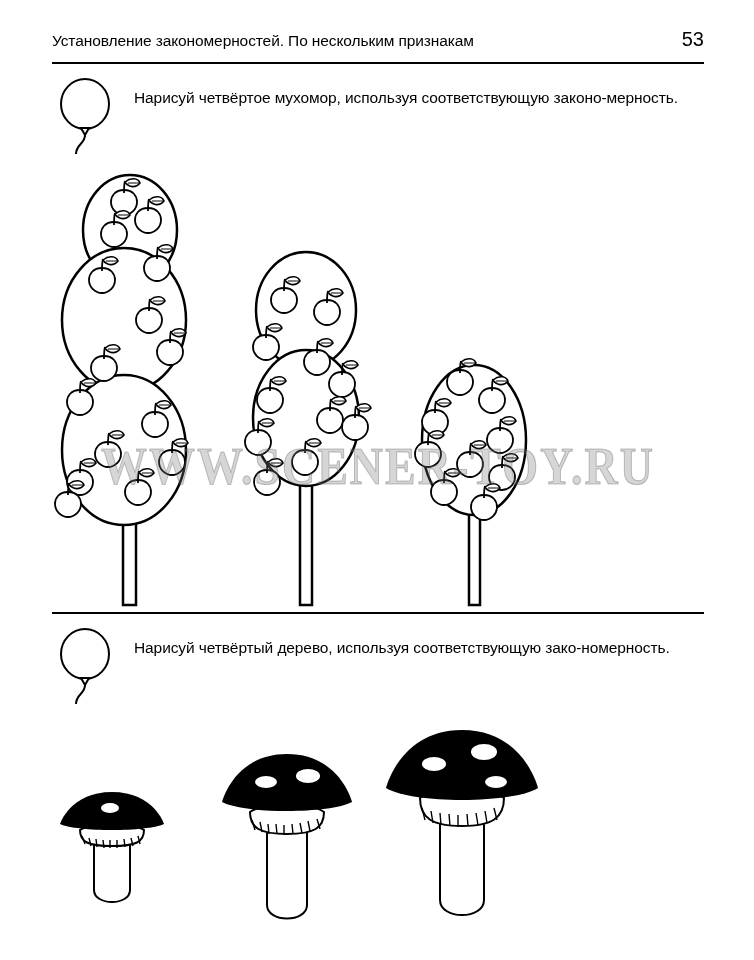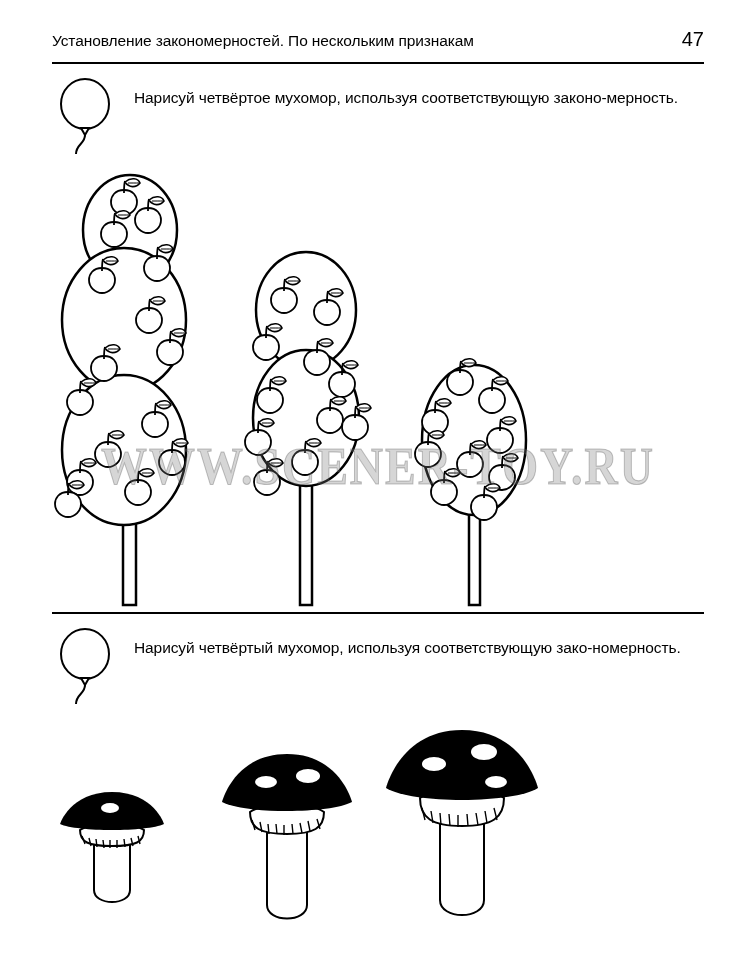--- a/index.html
+++ b/index.html
@@ -110,21 +110,21 @@
     transform: scaleY(1.15);
   }
 </style>
 </head>
 <body>
 
 <div class="page">
 
   <div class="header">
     <div class="header-title">Установление закономерностей. По нескольким признакам</div>
-    <div class="header-page">47</div>
+    <div class="header-page">53</div>
   </div>
   <div class="header-rule"></div>
 
   <div class="task" id="task-1">
     <div class="balloon">
       <svg viewBox="0 0 58 80" width="58" height="80">
         <ellipse cx="27" cy="26" rx="24" ry="25" fill="#fff" stroke="#000" stroke-width="2"></ellipse>
         <path d="M23 50 L31 50 L27 57 Z" fill="#fff" stroke="#000" stroke-width="2"></path>
         <path d="M27 57 C27 66, 18 66, 18 76" fill="none" stroke="#000" stroke-width="2"></path>
       </svg>
@@ -207,21 +207,21 @@
   <div class="divider" id="divider-1"></div>
 
   <div class="task" id="task-2">
     <div class="balloon">
       <svg viewBox="0 0 58 80" width="58" height="80">
         <ellipse cx="27" cy="26" rx="24" ry="25" fill="#fff" stroke="#000" stroke-width="2"></ellipse>
         <path d="M23 50 L31 50 L27 57 Z" fill="#fff" stroke="#000" stroke-width="2"></path>
         <path d="M27 57 C27 66, 18 66, 18 76" fill="none" stroke="#000" stroke-width="2"></path>
       </svg>
     </div>
-    <div class="task-text">Нарисуй четвёртый мухомор, используя соответствующую зако-номерность.</div>
+    <div class="task-text">Нарисуй четвёртый дерево, используя соответствующую зако-номерность.</div>
   </div>
 
   <div class="art" id="mushrooms-art">
     <svg viewBox="0 0 652 230" width="652" height="230">
 
       <g>
 
         <path d="M42 100 L42 170 C42 186 78 186 78 170 L78 100 Z" fill="#fff" stroke="#000" stroke-width="2"></path>
 
         <path d="M28 110 C40 102 80 102 92 110 C92 122 84 126 60 126 C36 126 28 122 28 110 Z" fill="#fff" stroke="#000" stroke-width="2"></path>

